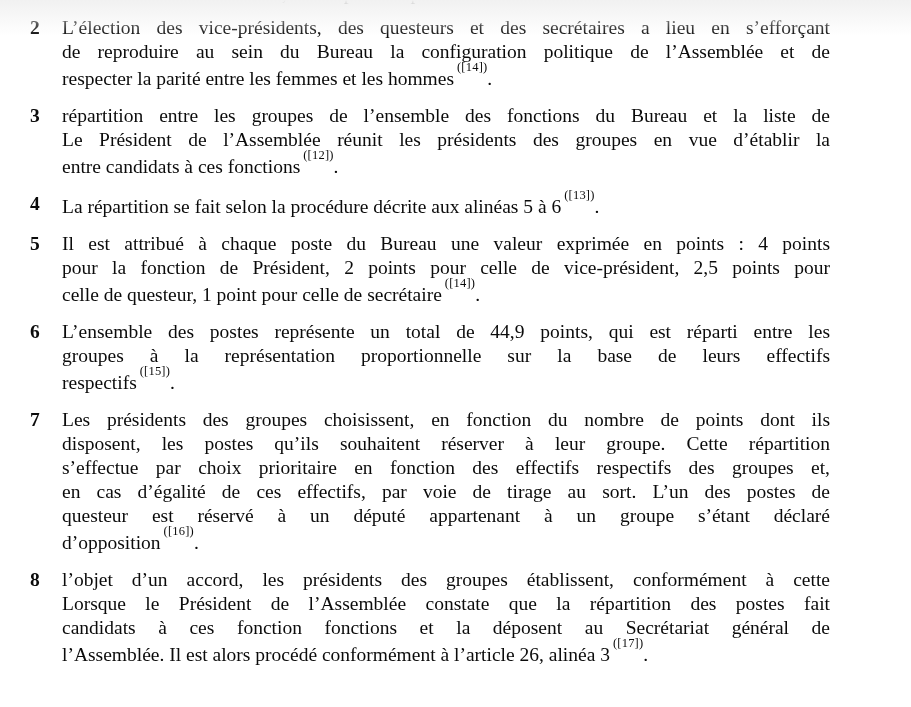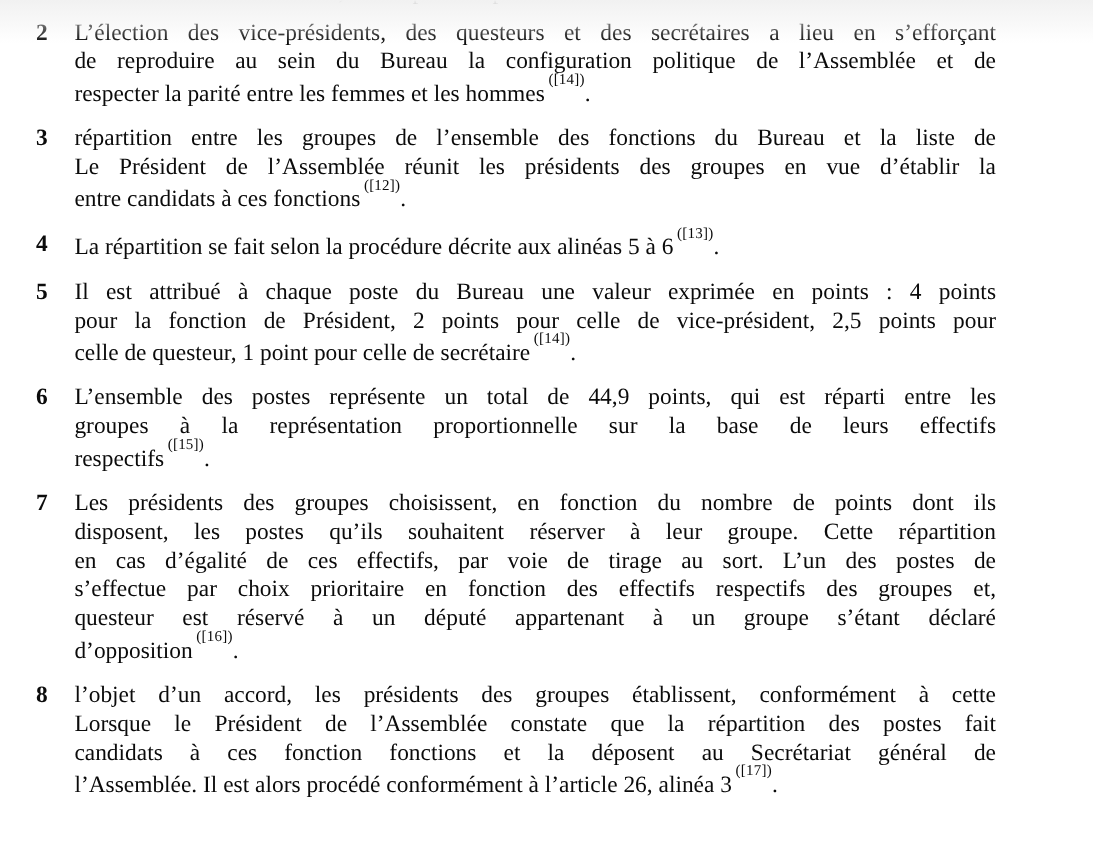--- a/index.html
+++ b/index.html
@@ -138,22 +138,22 @@
           <div class="line justify">groupes à la représentation proportionnelle sur la base de leurs effectifs</div>
           <div class="line last"><span>respectifs</span><sup class="fnref">([15])</sup><span>.</span></div>
         </div>
   </div>
 
   <div class="para">
     <div class="num">7</div>
     <div class="pbody">
           <div class="line justify">Les présidents des groupes choisissent, en fonction du nombre de points dont ils</div>
           <div class="line justify">disposent, les postes qu’ils souhaitent réserver à leur groupe. Cette répartition</div>
+          <div class="line justify">s’effectue par choix prioritaire en fonction des effectifs respectifs des groupes et,</div>
           <div class="line justify">en cas d’égalité de ces effectifs, par voie de tirage au sort. L’un des postes de</div>
-          <div class="line justify">s’effectue par choix prioritaire en fonction des effectifs respectifs des groupes et,</div>
           <div class="line justify">questeur est réservé à un député appartenant à un groupe s’étant déclaré</div>
           <div class="line last"><span>d’opposition</span><sup class="fnref">([16])</sup><span>.</span></div>
         </div>
   </div>
 
   <div class="para">
     <div class="num">8</div>
     <div class="pbody">
           <div class="line justify">l’objet d’un accord, les présidents des groupes établissent, conformément à cette</div>
           <div class="line justify">Lorsque le Président de l’Assemblée constate que la répartition des postes fait</div>

